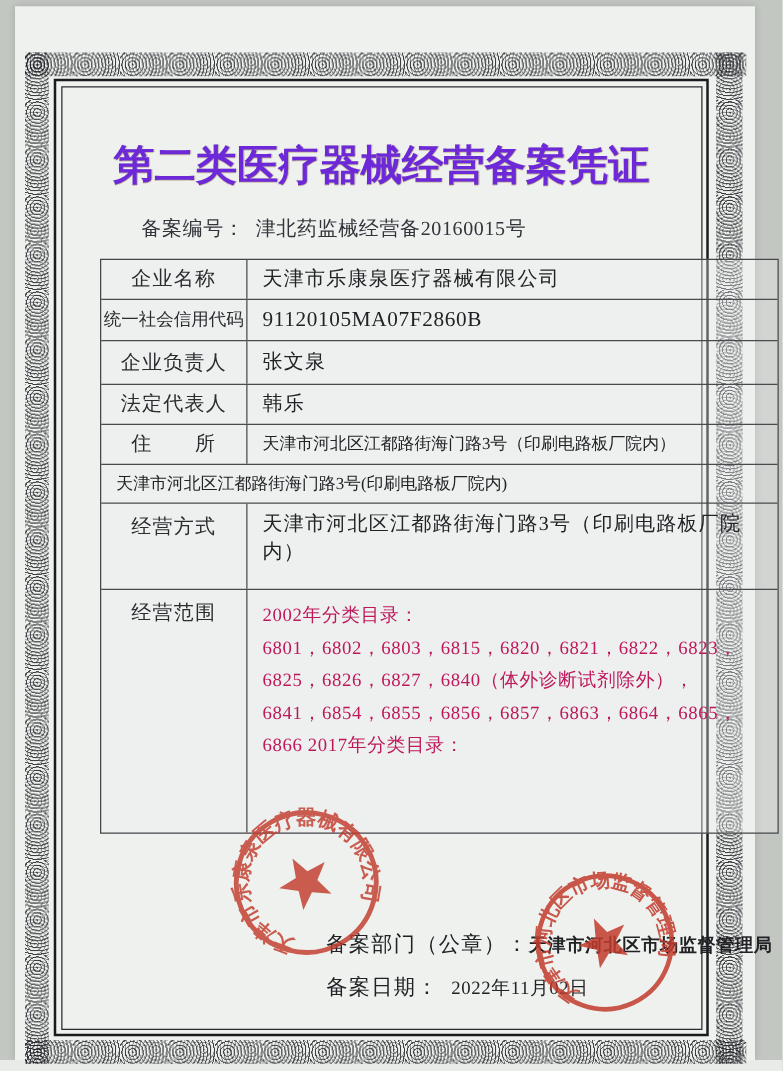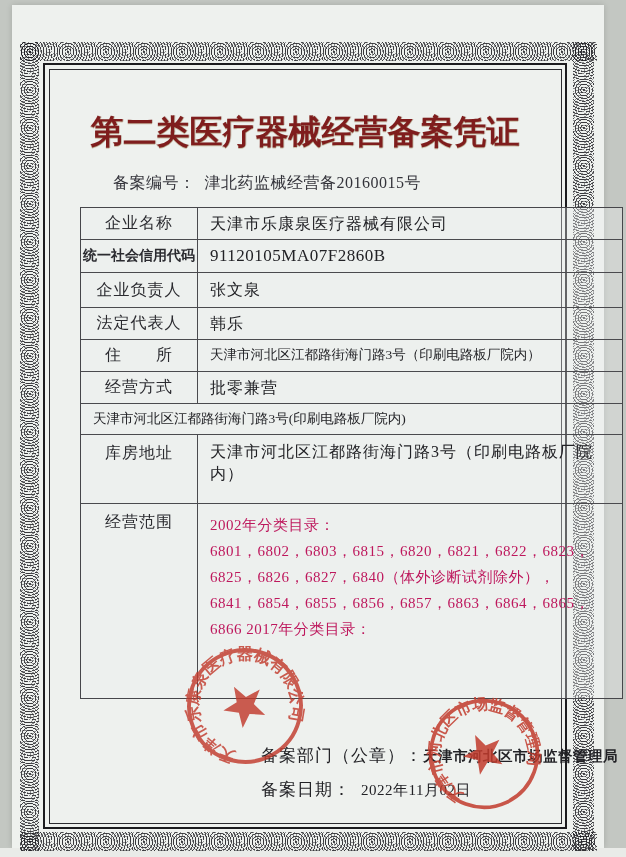--- a/index.html
+++ b/index.html
@@ -39,21 +39,21 @@
     position:absolute;left:43px;top:63px;width:524px;height:766px;
     border:2.5px solid #1b1b1e;box-sizing:border-box;
   }
   .frame-inner{
     position:absolute;left:48.5px;top:68.5px;width:513px;height:755px;
     border:1px solid #2a2a2e;box-sizing:border-box;
   }
   .title{
     position:absolute;left:43px;top:110px;width:524px;
     text-align:center;font-size:33px;font-weight:bold;letter-spacing:0px;
-    color:#7f1d1d;
+    color:#6d28d9;
     text-shadow:0 1px 0 rgba(136,96,40,.35), 1px 0 0 rgba(90,60,20,.25);
     white-space:nowrap;
   }
   .recno{
     position:absolute;left:113px;top:173px;font-size:16px;color:#33333a;
     white-space:nowrap;letter-spacing:.5px;
   }
   .recno .lbl{margin-right:9px;}
   
   .itable{
@@ -61,21 +61,21 @@
     border:1.6px solid #46464a;box-sizing:border-box;background:rgba(234,239,238,.35);
     z-index:2;
   }
   .trow{display:flex;box-sizing:border-box;}
   .trow + .trow{border-top:1.4px solid #4a4a4e;}
   .tlabel{
     width:117px;flex:0 0 117px;box-sizing:border-box;border-right:1.4px solid #4a4a4e;
     display:flex;align-items:center;justify-content:center;
     font-size:16px;color:#2b2b30;letter-spacing:1px;
   }
-  .tlabel.compact{font-size:14px;letter-spacing:0;font-weight:bold;}
+  .tlabel.compact{font-size:14px;letter-spacing:0;}
   .tvalue{
     flex:1;box-sizing:border-box;padding:2px 6px 2px 12px;
     display:flex;align-items:center;
     font-size:16px;color:#222226;letter-spacing:1px;line-height:1.35;
   }
   .tvalue.small{font-size:13.5px;letter-spacing:0;}
   .trow.top .tlabel{align-items:flex-start;padding-top:8px;}
   .trow.top .tvalue{align-items:flex-start;padding-top:6px;}
   .scope-lines{display:block;padding-top:2px;}
   .scope-lines div{font-size:15px;letter-spacing:.5px;line-height:26px;color:#be185d;}
@@ -130,29 +130,25 @@
     <div class="tvalue">张文泉</div>
   </div>
   <div class="trow" style="height:32px">
     <div class="tlabel">法定代表人</div>
     <div class="tvalue">韩乐</div>
   </div>
   <div class="trow" style="height:32px">
     <div class="tlabel">住　　所</div>
     <div class="tvalue small">天津市河北区江都路街海门路3号（印刷电路板厂院内）</div>
   </div>
-  <div class="trow" style="height:32px">
-    <div class="tlabel">经营方式</div>
-    <div class="tvalue">批零兼营</div>
-  </div>
   <div class="trow" style="height:31px">
     <div class="tvalue small">天津市河北区江都路街海门路3号(印刷电路板厂院内)</div>
   </div>
   <div class="trow top" style="height:69px">
-    <div class="tlabel">库房地址</div>
+    <div class="tlabel">经营方式</div>
     <div class="tvalue">天津市河北区江都路街海门路3号（印刷电路板厂院内）</div>
   </div>
   <div class="trow top" style="height:195px">
     <div class="tlabel">经营范围</div>
     <div class="tvalue">
       <div class="scope-lines">
         <div>2002年分类目录：</div>
         <div>6801，6802，6803，6815，6820，6821，6822，6823，6825，6826，6827，6840（体外诊断试剂除外），</div>
         <div>6841，6854，6855，6856，6857，6863，6864，6865，6866 2017年分类目录：</div>
       </div>

